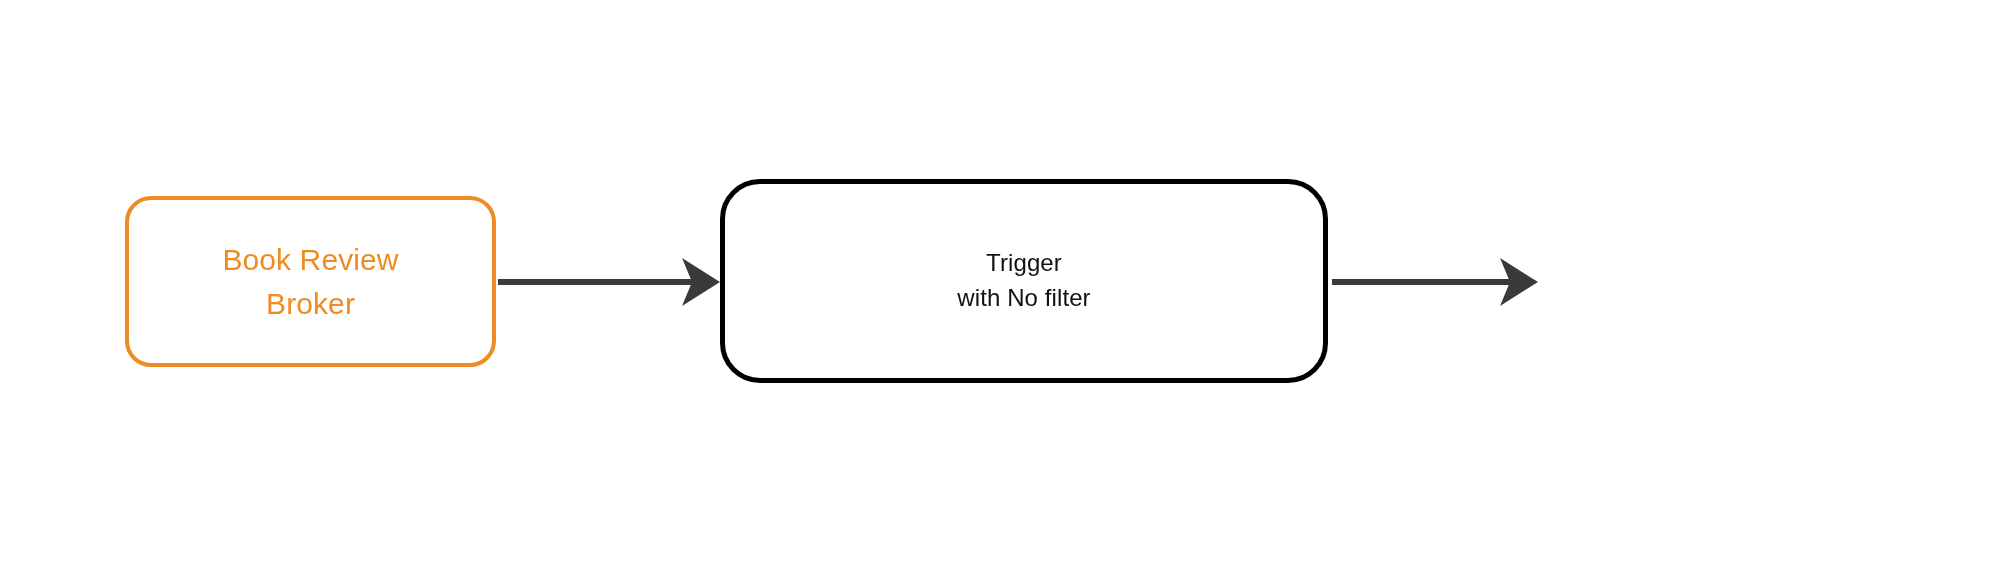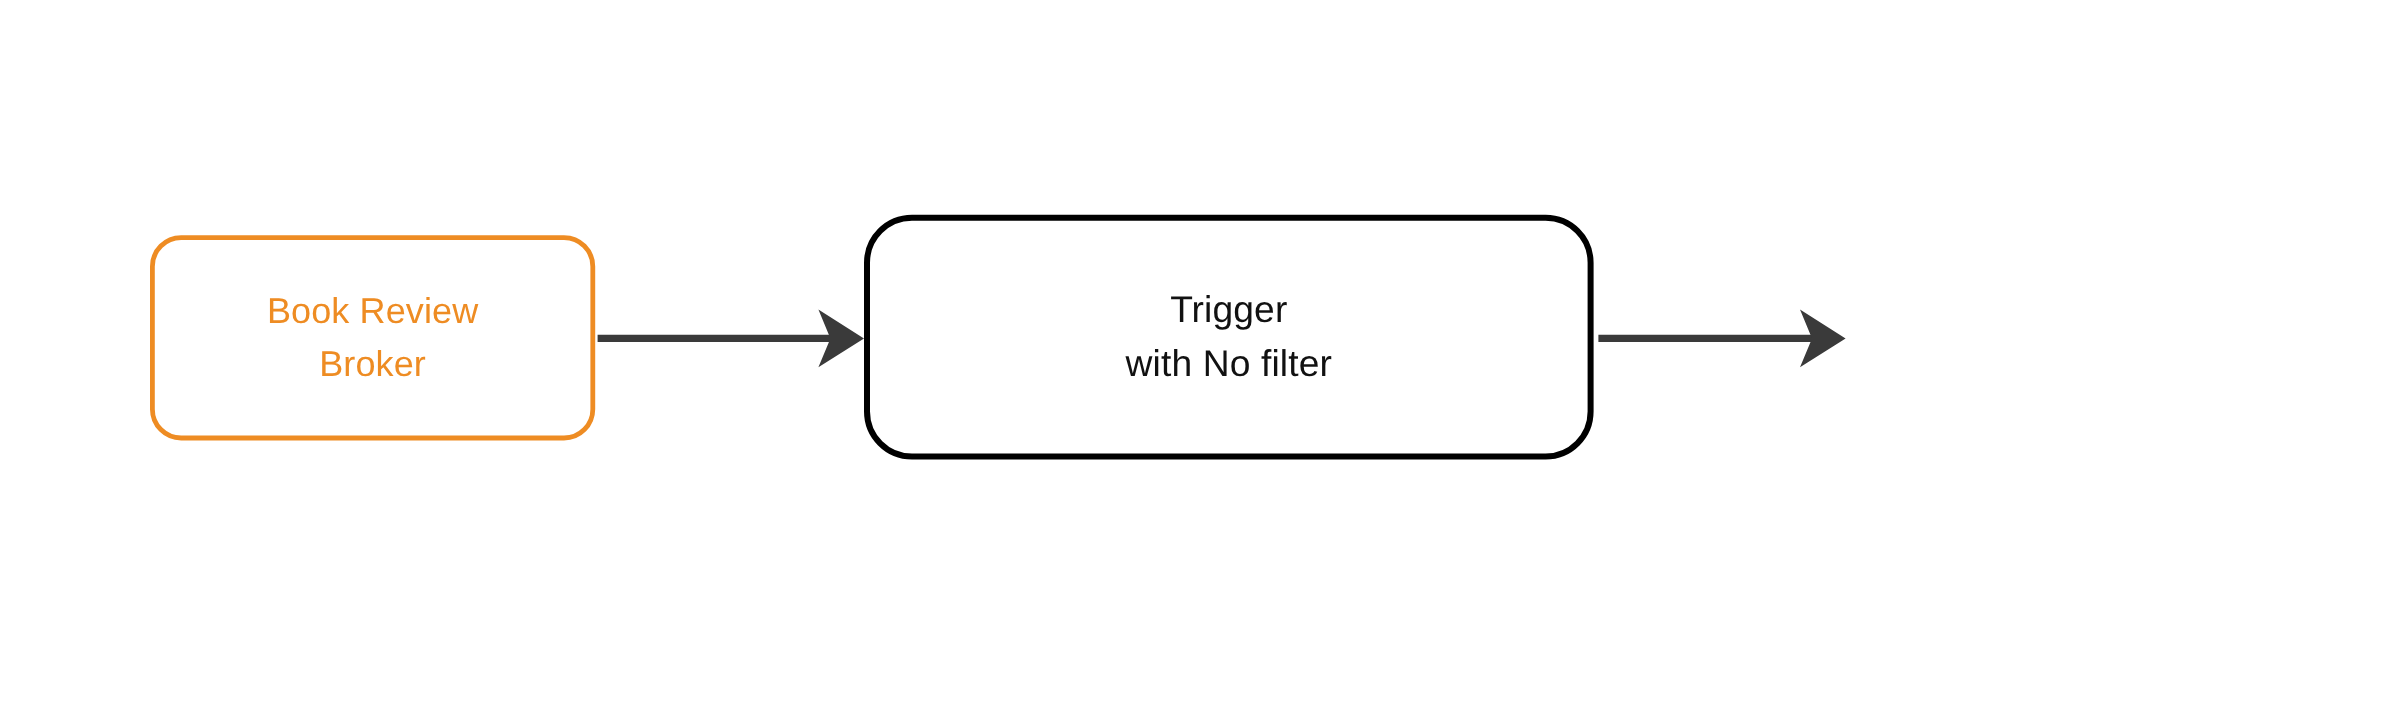--- a/index.html
+++ b/index.html
@@ -51,21 +51,21 @@
   #node-trigger {
     left: 720px;
     top: 179px;
     width: 608px;
     height: 204px;
     border: 5px solid #000000;
     border-radius: 40px;
   }
   #node-trigger .node-label {
     color: #111111;
-    font-size: 31px;
+    font-size: 24px;
   }
 
   
   #node-sink {
     left: 1538px;
     top: 207px;
     width: 292px;
     height: 147px;
     border: 4px solid #1068c8;
     border-radius: 21px;

